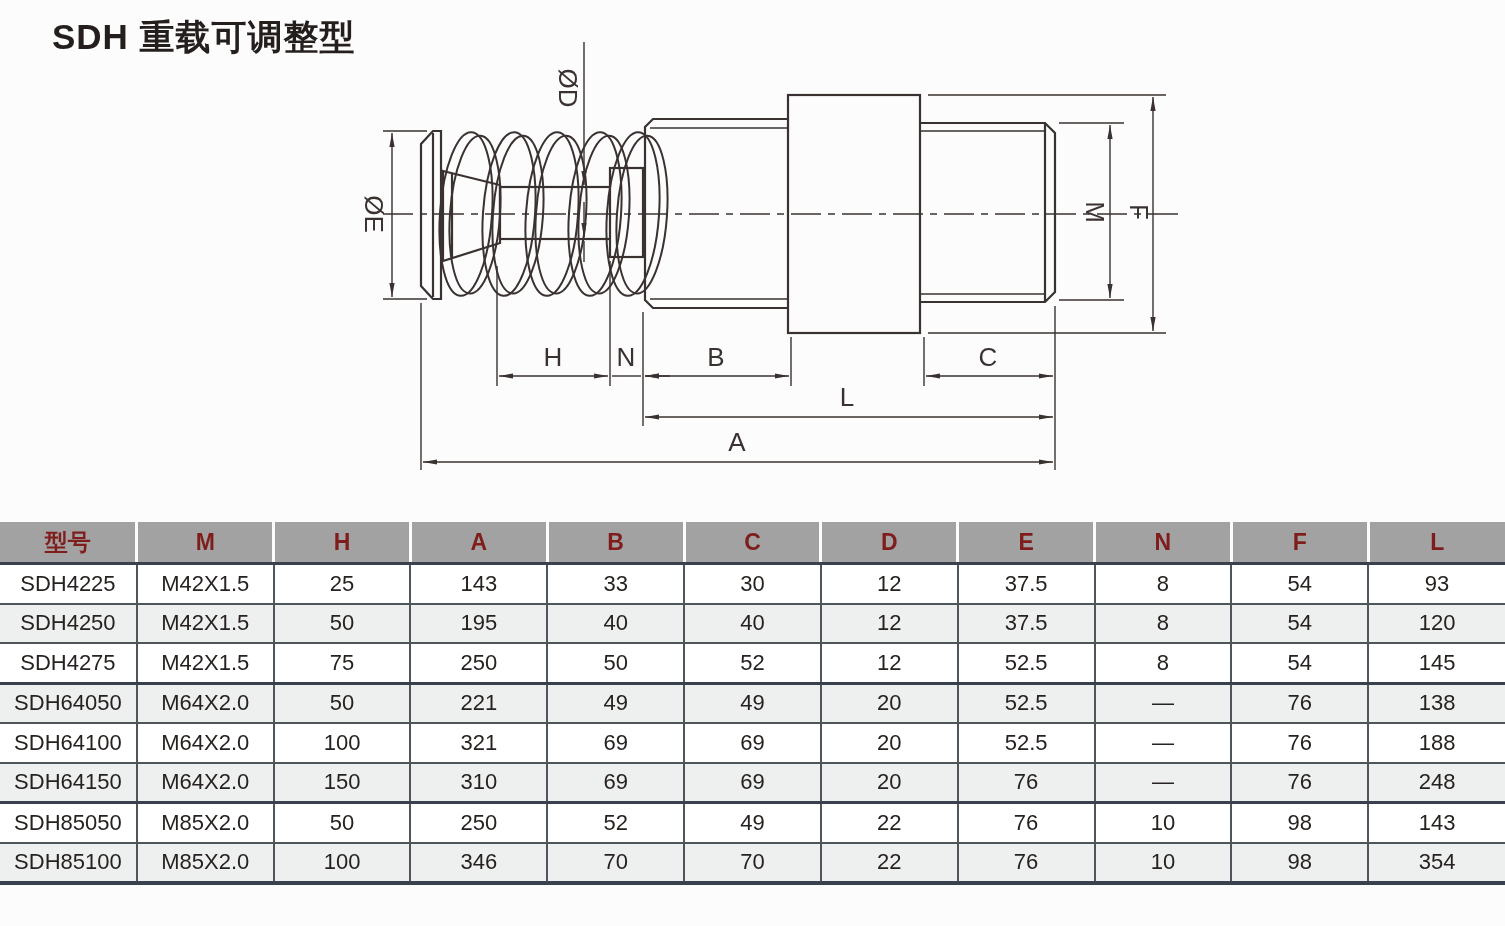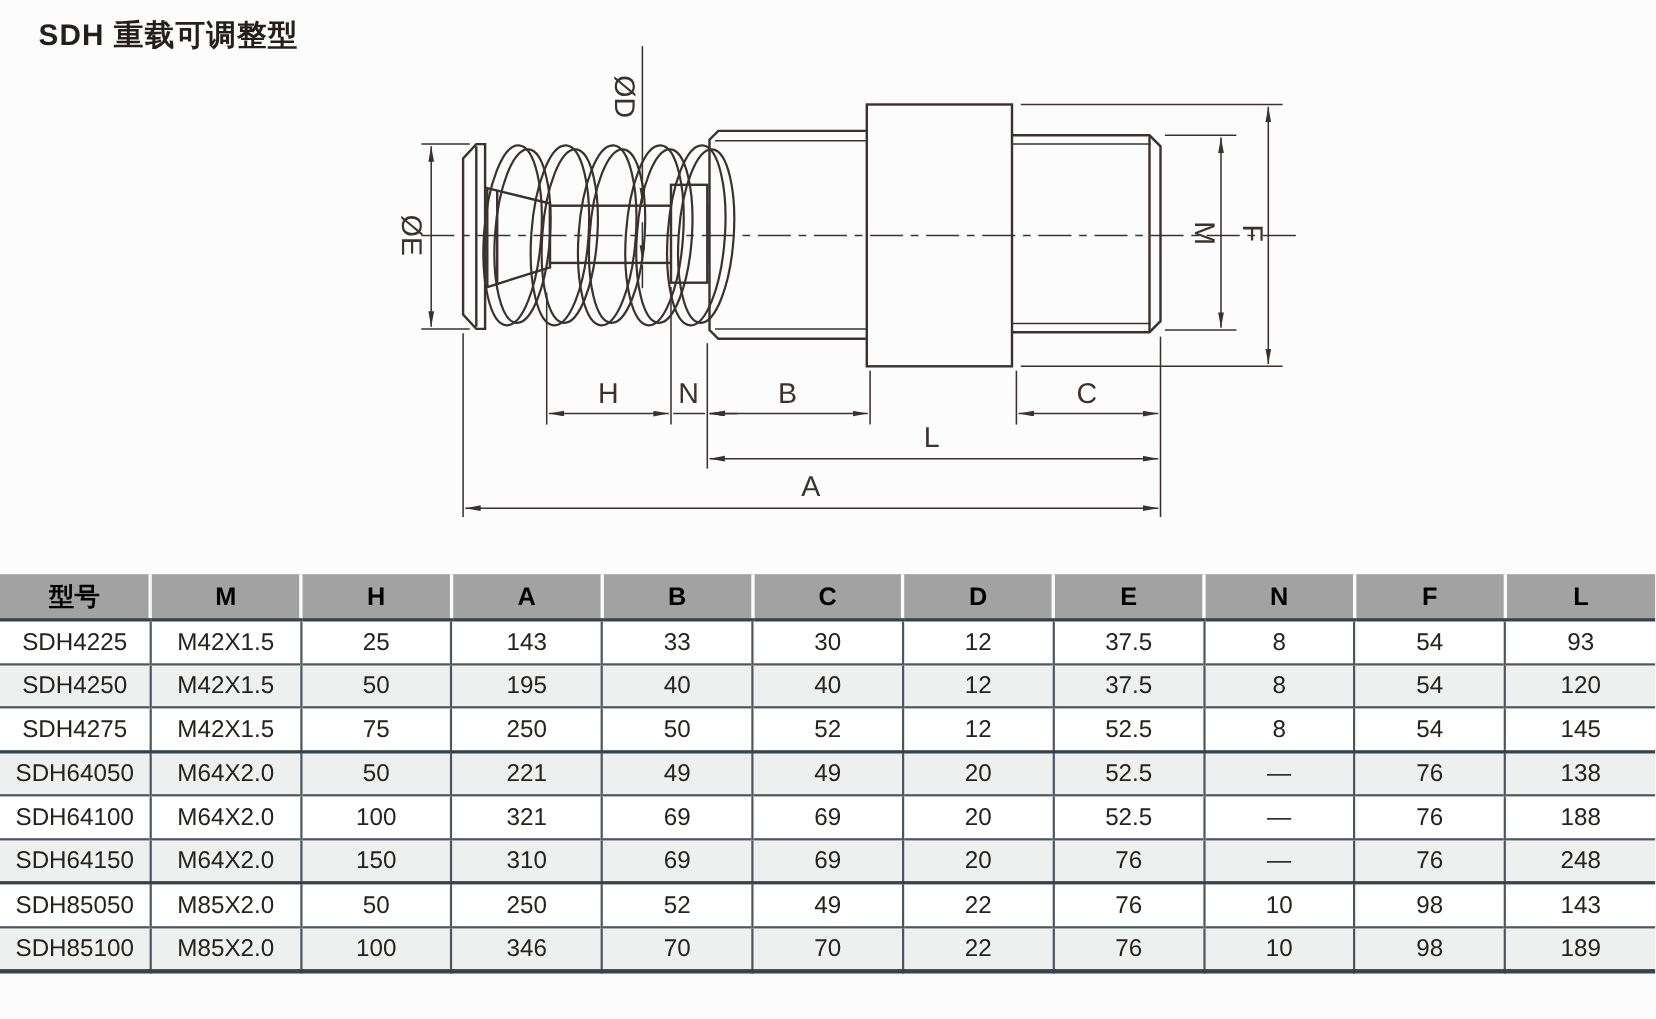--- a/index.html
+++ b/index.html
@@ -1,24 +1,24 @@
 <!DOCTYPE html>
 <html><head>
 <meta charset="utf-8">
 <style>
   html,body{margin:0;padding:0;background:#fcfcfc;}
   #page{position:relative;width:1505px;height:926px;background:#fcfcfc;overflow:hidden;
         font-family:"Liberation Sans",sans-serif;color:#262220;}
-  #title{position:absolute;left:35px;top:14px;font-size:27px;font-weight:bold;
+  #title{position:absolute;left:52px;top:14px;font-size:35px;font-weight:bold;
          letter-spacing:1px;color:#241e1c;}
   #drawing{position:absolute;left:0;top:30px;width:1505px;height:480px;}
   
   #spec-table{position:absolute;left:0;top:522px;width:1505px;border-collapse:collapse;
               table-layout:fixed;font-size:22px;}
-  #spec-table th{background:#a2a2a2;color:#000000;font-weight:bold;height:40px;
+  #spec-table th{background:#a2a2a2;color:#7f1d1d;font-weight:bold;height:40px;
                  border-left:3px solid #fcfcfc;border-right:3px solid #fcfcfc;
                  border-bottom:3px solid #39424c;padding:0;text-align:center;font-size:23px;}
   #spec-table th:first-child{border-left:none;}
   #spec-table th:last-child{border-right:none;}
   #spec-table td{height:37.5px;text-align:center;padding:0;
                  border:2px solid #4e565c;border-top:none;border-bottom:none;}
   #spec-table td:first-child{border-left:none;}
   #spec-table td:last-child{border-right:none;}
   #spec-table tbody tr{border-bottom:2px solid #4e565c;}
   #spec-table tbody tr:nth-child(even) td{background:#eef0ef;}
@@ -283,18 +283,18 @@
           <td>SDH85100</td>
           <td>M85X2.0</td>
           <td>100</td>
           <td>346</td>
           <td>70</td>
           <td>70</td>
           <td>22</td>
           <td>76</td>
           <td>10</td>
           <td>98</td>
-          <td>189</td>
+          <td>354</td>
         </tr>
       </tbody>
   </table>
 
 </div>
 
 </body></html>

